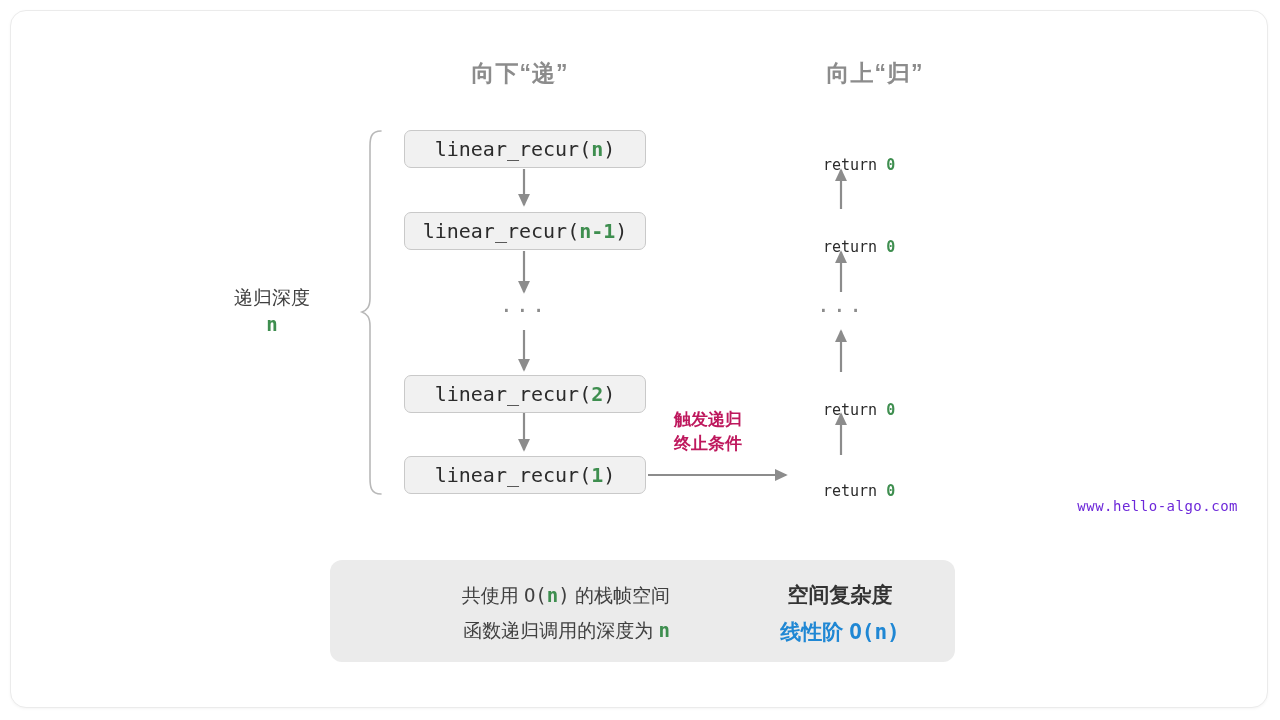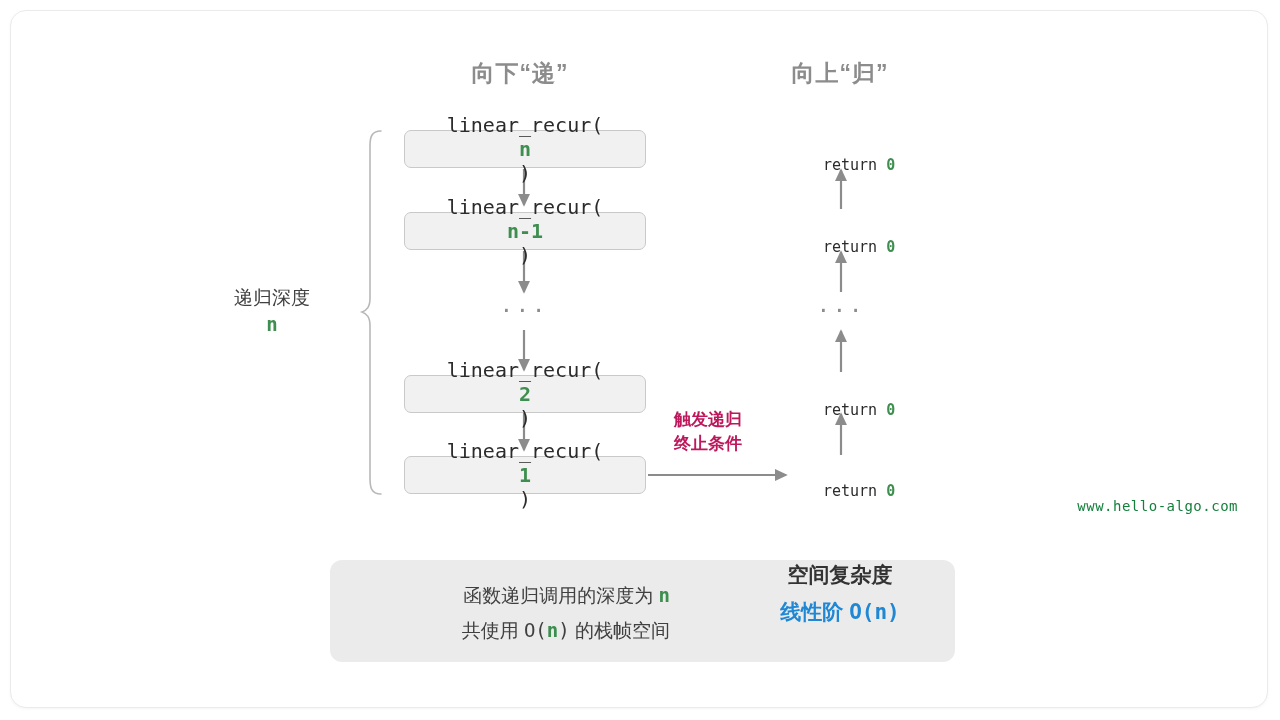--- a/index.html
+++ b/index.html
@@ -36,38 +36,37 @@
   .col-header {
     position: absolute;
     font-size: 23px;
     font-weight: bold;
     color: #8c8c8c;
     letter-spacing: 1px;
     white-space: nowrap;
     transform: translateX(-50%);
   }
   #header-down { left: 520px; top: 58px; }
-  #header-up   { left: 840px; top: 58px; }
+  #header-up   { left: 875px; top: 58px; }
 
   
   .call-box {
     position: absolute;
     height: 38px;
     background: #f1f1f1;
     border: 1px solid #c9c9c9;
     border-radius: 7px;
     box-sizing: border-box;
     display: flex;
     align-items: center;
     justify-content: center;
     font-family: "DejaVu Sans Mono", "Liberation Mono", monospace;
     font-size: 20px;
     color: #2b2b2b;
     white-space: pre;
-    flex-direction: column;
   }
   .call-box .arg { color: #3e8e4f; font-weight: bold; }
 
   
   .ret {
     position: absolute;
     font-family: "DejaVu Sans Mono", "Liberation Mono", monospace;
     font-size: 15px;
     color: #2b2b2b;
     white-space: pre;
@@ -148,21 +147,21 @@
     color: #3e8e4f;
     font-weight: bold;
     font-family: "DejaVu Sans Mono", "Liberation Mono", monospace;
   }
   .summary-left .mono {
     font-family: "DejaVu Sans Mono", "Liberation Mono", monospace;
   }
   .summary-right {
     position: absolute;
     left: 840px;
-    top: 556px;
+    top: 576px;
     text-align: center;
     transform: translateX(-50%);
     line-height: 37px;
     white-space: nowrap;
   }
   .summary-right .title {
     display: block;
     font-size: 21px;
     font-weight: bold;
     color: #333333;
@@ -177,21 +176,21 @@
     font-family: "DejaVu Sans Mono", "Liberation Mono", monospace;
   }
 
   
   .watermark {
     position: absolute;
     right: 42px;
     bottom: 26px;
     font-family: "DejaVu Sans Mono", "Liberation Mono", monospace;
     font-size: 14px;
-    color: #15803d;
+    color: #6d28d9;
     letter-spacing: 0.5px;
   }
 
   svg.overlay {
     position: absolute;
     left: 0; top: 0;
     width: 1280px;
     height: 720px;
     pointer-events: none;
   }
@@ -288,22 +287,22 @@
   </div>
 
   <div class="trigger-note" style="left:708px; top:408px;">
     <span>触发递归</span>
     <span>终止条件</span>
   </div>
 
   <div class="summary-box"></div>
 
   <div class="summary-left">
+    <span class="line"><span>共使用 </span><span class="mono">O(</span><span class="hl">n</span><span class="mono">)</span><span> 的栈帧空间</span></span>
     <span class="line"><span>函数递归调用的深度为 </span><span class="hl">n</span></span>
-    <span class="line"><span>共使用 </span><span class="mono">O(</span><span class="hl">n</span><span class="mono">)</span><span> 的栈帧空间</span></span>
   </div>
 
   <div class="summary-right">
     <span class="title">空间复杂度</span>
     <span class="value"><span>线性阶 </span><span class="mono">O(n)</span></span>
   </div>
 
   <div class="watermark">www.hello-algo.com</div>
 
 </div>

